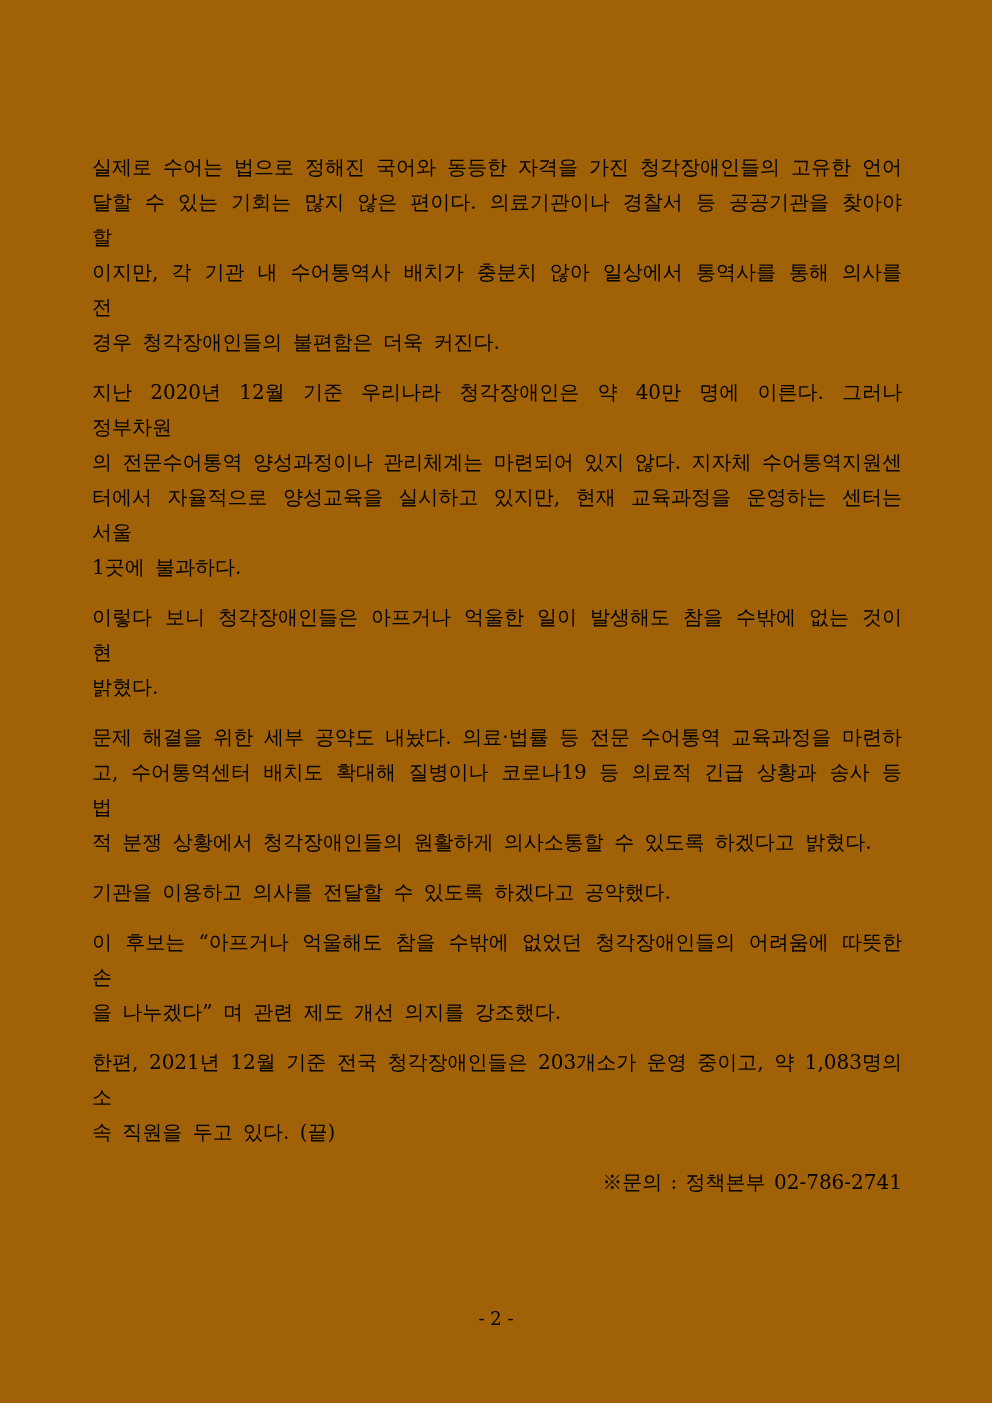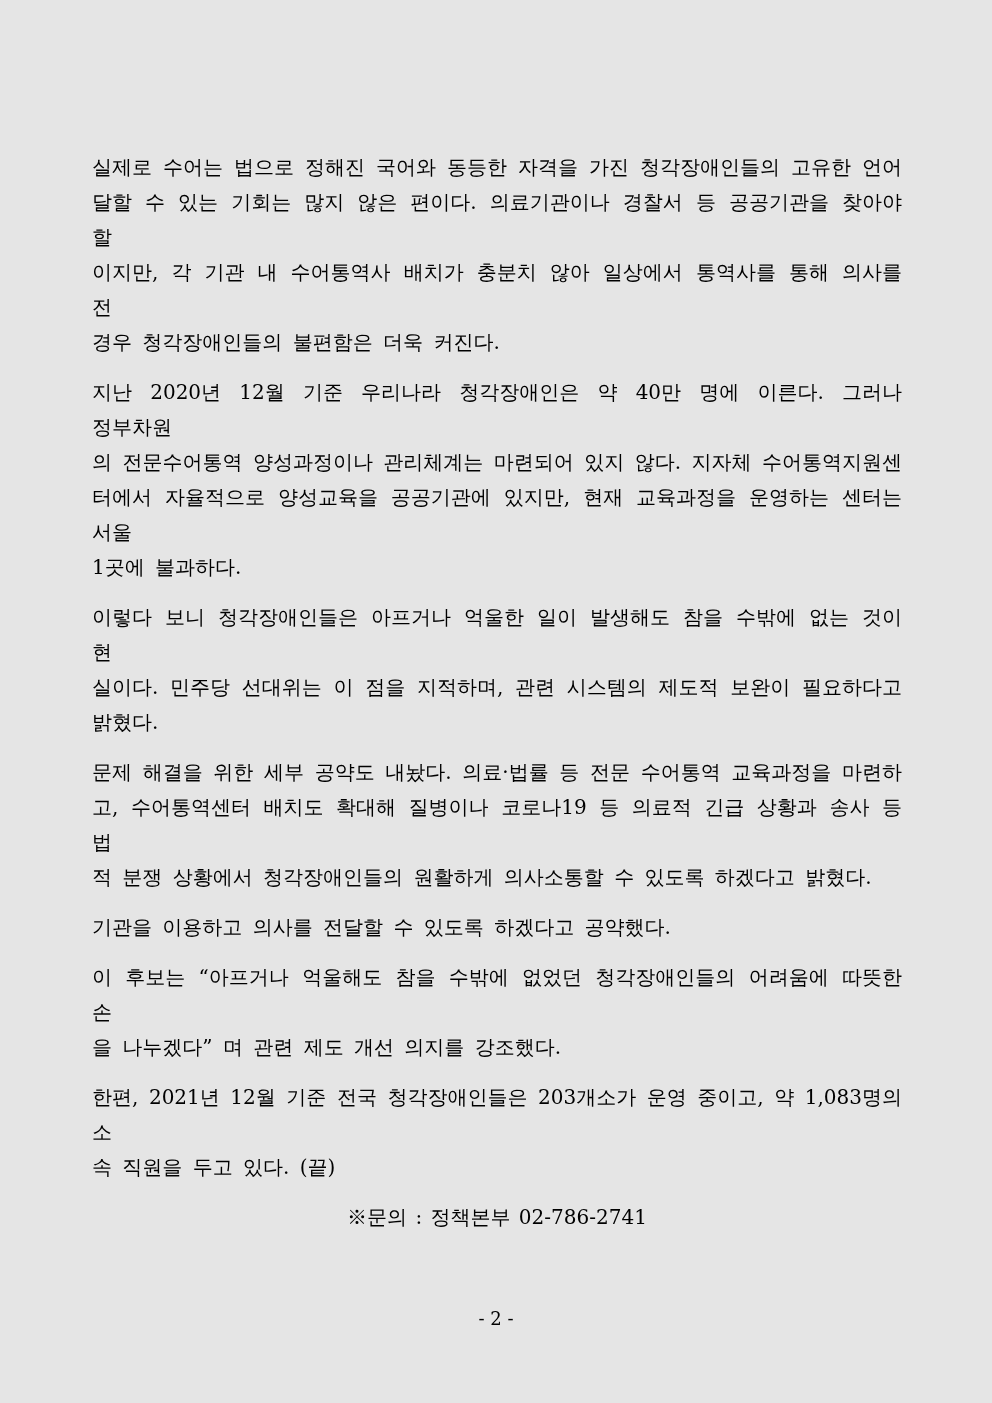--- a/index.html
+++ b/index.html
@@ -4,21 +4,21 @@
 <style>
   html, body {
     margin: 0;
     padding: 0;
     background: #ffffff;
   }
   .page {
     position: relative;
     width: 992px;
     height: 1403px;
-    background: #e5e5e5;
+    background: #a16207;
     color: #000000;
     font-family: "DejaVu Serif", serif;
     overflow: hidden;
   }
   .content {
     position: absolute;
     left: 92px;
     top: 150px;
     width: 810px;
   }
@@ -37,21 +37,21 @@
     white-space: normal;
     word-break: keep-all;
   }
   .line.last {
     text-align: center;
     text-align-last: left;
   }
   .contact-line {
     font-size: 20px;
     line-height: 35px;
-    text-align: center;
+    text-align: right;
     word-spacing: 2px;
   }
   .page-footer {
     position: absolute;
     left: 0;
     right: 0;
     top: 1305px;
     text-align: center;
     font-size: 18px;
     line-height: 28px;
@@ -67,26 +67,25 @@
     <div>
         <p class="para">
           <span class="line">실제로 수어는 법으로 정해진 국어와 동등한 자격을 가진 청각장애인들의 고유한 언어</span>
           <span class="line">달할 수 있는 기회는 많지 않은 편이다. 의료기관이나 경찰서 등 공공기관을 찾아야 할</span>
           <span class="line">이지만, 각 기관 내 수어통역사 배치가 충분치 않아 일상에서 통역사를 통해 의사를 전</span>
           <span class="line last">경우 청각장애인들의 불편함은 더욱 커진다.</span>
         </p>
         <p class="para">
           <span class="line">지난 2020년 12월 기준 우리나라 청각장애인은 약 40만 명에 이른다. 그러나 정부차원</span>
           <span class="line">의 전문수어통역 양성과정이나 관리체계는 마련되어 있지 않다. 지자체 수어통역지원센</span>
-          <span class="line">터에서 자율적으로 양성교육을 공공기관에 있지만, 현재 교육과정을 운영하는 센터는 서울</span>
+          <span class="line">터에서 자율적으로 양성교육을 실시하고 있지만, 현재 교육과정을 운영하는 센터는 서울</span>
           <span class="line last">1곳에 불과하다.</span>
         </p>
         <p class="para">
           <span class="line">이렇다 보니 청각장애인들은 아프거나 억울한 일이 발생해도 참을 수밖에 없는 것이 현</span>
-          <span class="line">실이다. 민주당 선대위는 이 점을 지적하며, 관련 시스템의 제도적 보완이 필요하다고</span>
           <span class="line last">밝혔다.</span>
         </p>
         <p class="para">
           <span class="line">문제 해결을 위한 세부 공약도 내놨다. 의료·법률 등 전문 수어통역 교육과정을 마련하</span>
           <span class="line">고, 수어통역센터 배치도 확대해 질병이나 코로나19 등 의료적 긴급 상황과 송사 등 법</span>
           <span class="line last">적 분쟁 상황에서 청각장애인들의 원활하게 의사소통할 수 있도록 하겠다고 밝혔다.</span>
         </p>
         <p class="para">
           <span class="line last">기관을 이용하고 의사를 전달할 수 있도록 하겠다고 공약했다.</span>
         </p>

